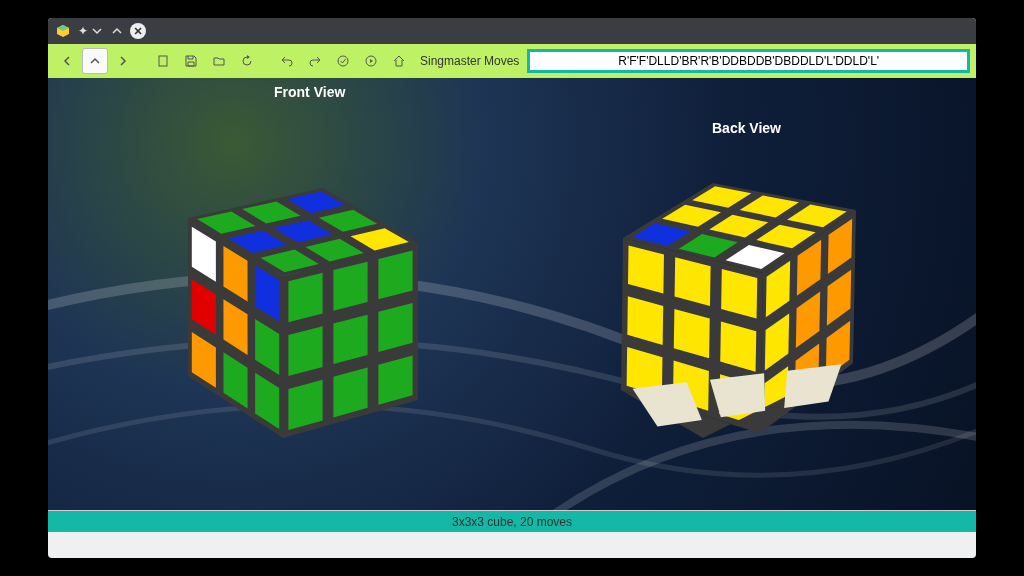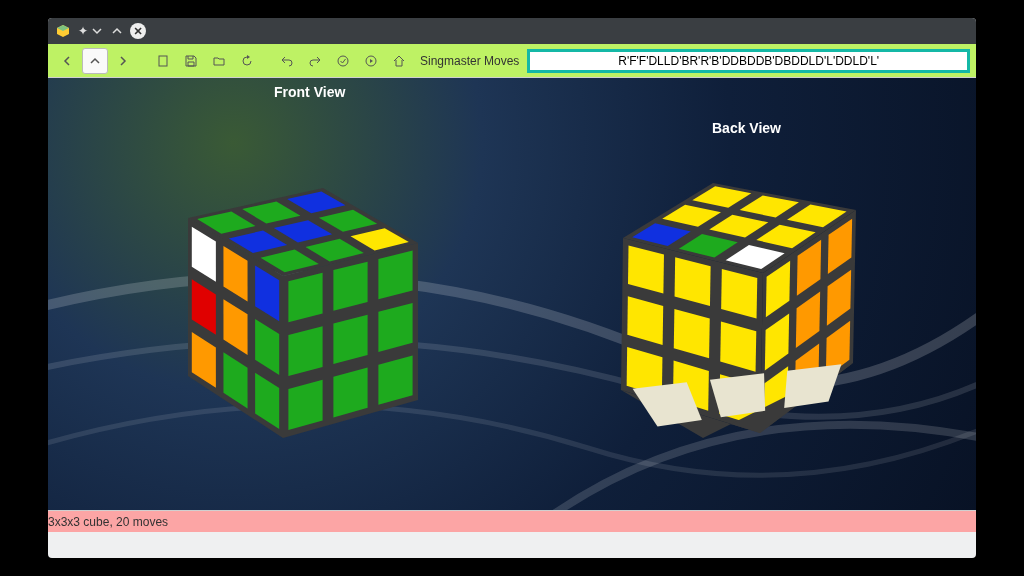--- a/index.html
+++ b/index.html
@@ -17,21 +17,21 @@
 .tbtn { width: 26px; height: 26px; display: flex; align-items: center; justify-content: center; cursor: pointer; border-radius: 3px; color: #444; }
 .tbtn.up { border: 1px solid #bbb; background: #fafafa; }
 .tsep { width: 10px; }
 .tlabel { padding: 0 6px; color: #333; }
 .tinput { flex: 1; height: 24px; border: 3px solid #14b8a6; background: #fff; padding: 0 6px; font-size: 12px; font-family: inherit; text-align: center; }
 .gameview { position: relative; height: 432px; background: radial-gradient(circle at 20% 15%, #3a5a35 0%, #1e3555 30%, #0f1f3a 60%, #081225 100%); overflow: hidden; }
 .swoosh { position: absolute; inset: 0; pointer-events: none; }
 .view-label { position: absolute; top: 6px; color: #fff; font-weight: bold; font-size: 14px; }
 .vl-front { left: 210px; margin-left: 16px; }
 .vl-back { left: 664px; margin-top: 36px; }
-.statusbar { height: 22px; background: #fca5a5; border-top: 1px solid #d0d0d0; display: flex; align-items: center; font-size: 12px; color: #333; }
+.statusbar { height: 22px; background: #14b8a6; border-top: 1px solid #d0d0d0; display: flex; align-items: center; justify-content: center; font-size: 12px; color: #333; }
 
 
 .cube { position: absolute; }
 </style>
 </head>
 <body>
 
 <div class="window">
 
   <div class="titlebar">

